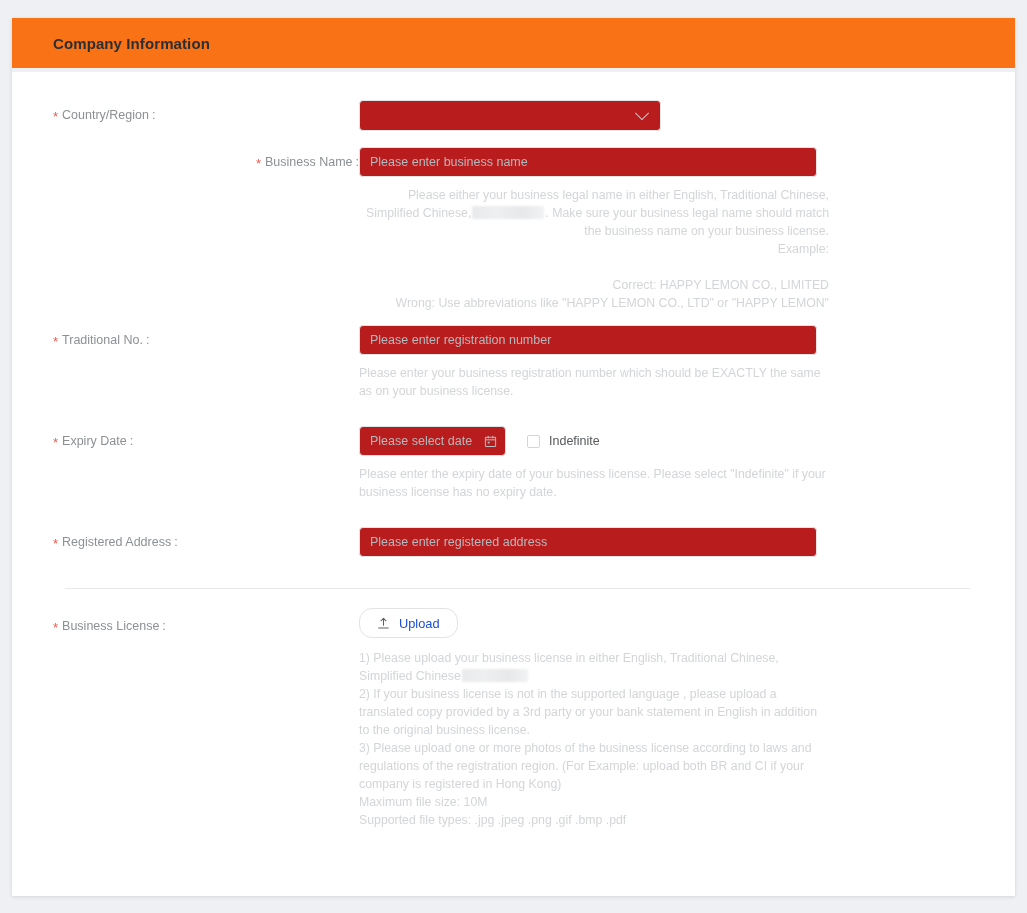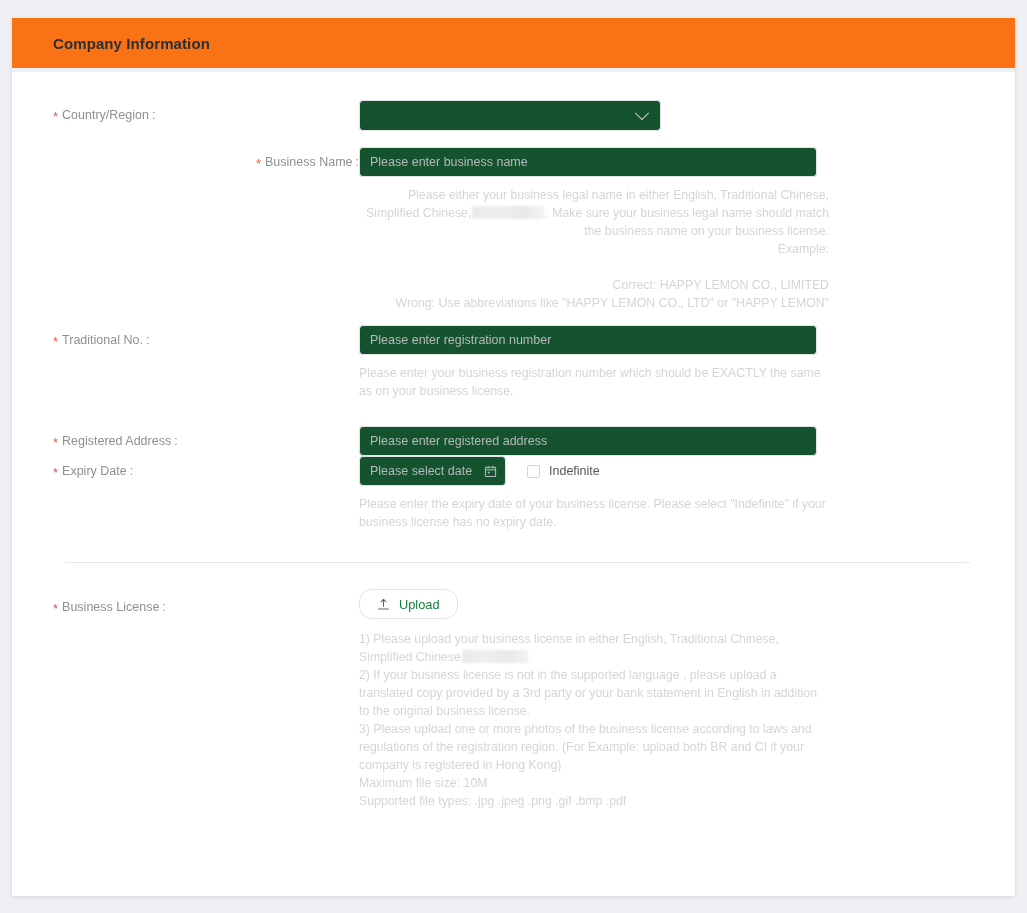--- a/index.html
+++ b/index.html
@@ -76,21 +76,21 @@
     flex: 1 1 auto;
     min-width: 0;
   }
 
   
   .input-box {
     box-sizing: border-box;
     height: 30px;
     border: 1px solid #e2e3e6;
     border-radius: 4px;
-    background: #14532d;
+    background: #b91c1c;
     display: flex;
     align-items: center;
     padding: 0 10px;
     font-size: 12.5px;
     color: #b6b9bd;
   }
   .input-wide { width: 458px; }
   .select-box {
     width: 302px;
     justify-content: space-between;
@@ -165,21 +165,21 @@
     display: inline-flex;
     align-items: center;
     justify-content: center;
     gap: 9px;
     height: 30px;
     padding: 0 17px;
     border: 1px solid #e2e3e6;
     border-radius: 13px;
     background: #fff;
     font-size: 12.8px;
-    color: #15803d;
+    color: #1d4ed8;
     cursor: pointer;
   }
   .upload-icon { display: flex; color: #5c6064; }
 </style>
 </head>
 <body>
 
 <div class="card">
 
   <div class="card-header">
@@ -220,31 +220,20 @@
 
     <div class="form-row" style="margin-bottom:26px;">
       <div class="label-col">
         <span class="req">*</span><span class="lbl-text">Traditional No.</span><span class="colon">:</span>
       </div>
       <div class="field-col">
         <div class="input-box input-wide">
           <span>Please enter registration number</span>
         </div>
         <div class="help">Please enter your business registration number which should be EXACTLY the same as on your business license.</div>
-      </div>
-    </div>
-
-    <div class="form-row">
-      <div class="label-col">
-        <span class="req">*</span><span class="lbl-text">Registered Address</span><span class="colon">:</span>
-      </div>
-      <div class="field-col">
-        <div class="input-box input-wide">
-          <span>Please enter registered address</span>
-        </div>
       </div>
     </div>
 
     <div class="form-row" style="margin-bottom:26px;">
       <div class="label-col">
         <span class="req">*</span><span class="lbl-text">Expiry Date</span><span class="colon">:</span>
       </div>
       <div class="field-col">
         <div class="date-row">
           <div class="input-box date-box">
@@ -260,23 +249,34 @@
           </div>
           <label class="checkbox-wrap">
             <span class="checkbox"></span>
             <span class="checkbox-label">Indefinite</span>
           </label>
         </div>
         <div class="help" style="width:478px;">Please enter the expiry date of your business license. Please select "Indefinite" if your business license has no expiry date.</div>
       </div>
     </div>
 
+    <div class="form-row">
+      <div class="label-col">
+        <span class="req">*</span><span class="lbl-text">Registered Address</span><span class="colon">:</span>
+      </div>
+      <div class="field-col">
+        <div class="input-box input-wide">
+          <span>Please enter registered address</span>
+        </div>
+      </div>
+    </div>
+
     <div class="divider"></div>
 
-    <div class="form-row" style="margin-top:26px;">
+    <div class="form-row" style="margin-top:19px;">
       <div class="label-col" style="padding-top:10px;">
         <span class="req">*</span><span class="lbl-text">Business License</span><span class="colon">:</span>
       </div>
       <div class="field-col">
         <button class="upload-btn">
           <span class="upload-icon">
             <svg width="13" height="13" viewBox="0 0 14 14" fill="none" aria-hidden="true">
               <path d="M7 1.6v7.3" stroke="currentColor" stroke-width="1.1" stroke-linecap="round"></path>
               <path d="M4.3 4.1L7 1.5l2.7 2.6" stroke="currentColor" stroke-width="1.1" stroke-linecap="round" stroke-linejoin="round"></path>
               <path d="M1.8 11.9h10.4" stroke="currentColor" stroke-width="1.1" stroke-linecap="round"></path>

